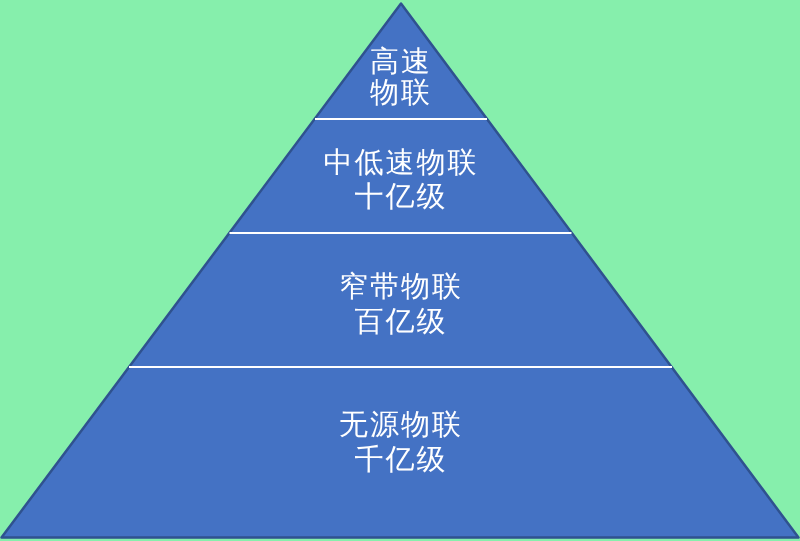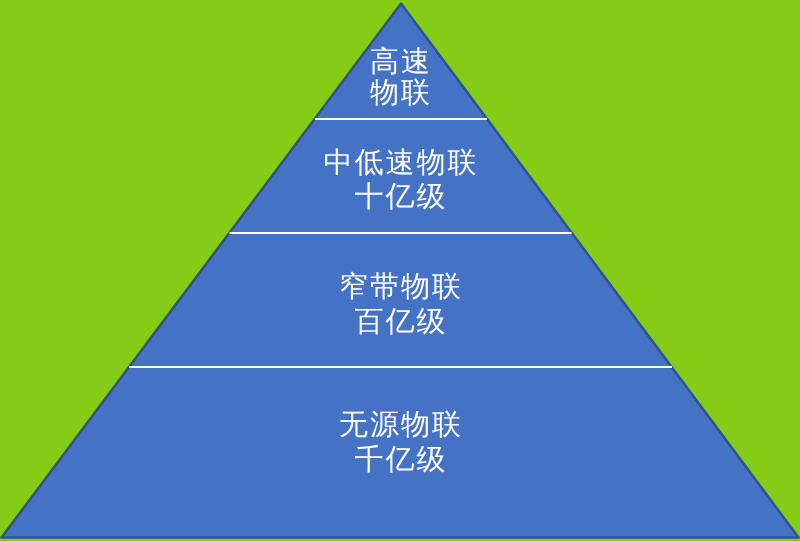--- a/index.html
+++ b/index.html
@@ -8,21 +8,21 @@
     width: 800px;
     height: 541px;
     background: #ffffff;
     overflow: hidden;
     font-family: "Liberation Sans", "DejaVu Sans", sans-serif;
   }
   .stage {
     position: relative;
     width: 800px;
     height: 541px;
-    background: #84cc16;
+    background: #86efac;
   }
   svg.pyramid-svg {
     display: block;
     width: 800px;
     height: 541px;
   }
   .pyramid-shape {
     fill: var(--color-fill, #4472C4);
     stroke: var(--color-border, #2F528F);
     stroke-width: 2.5;

